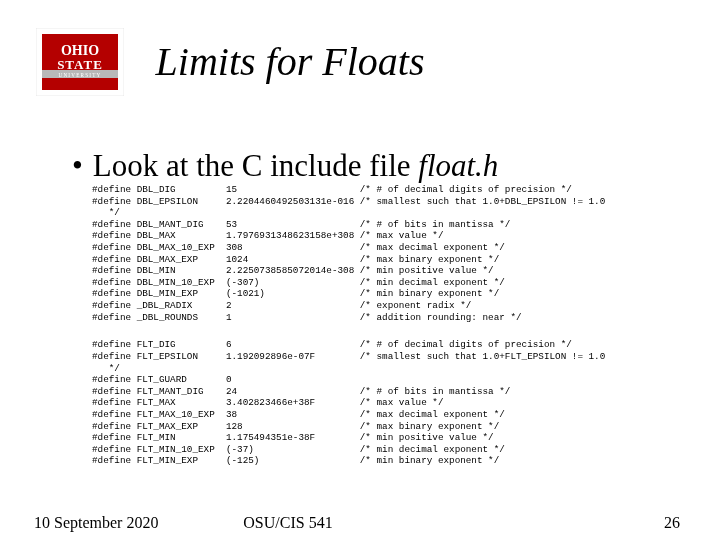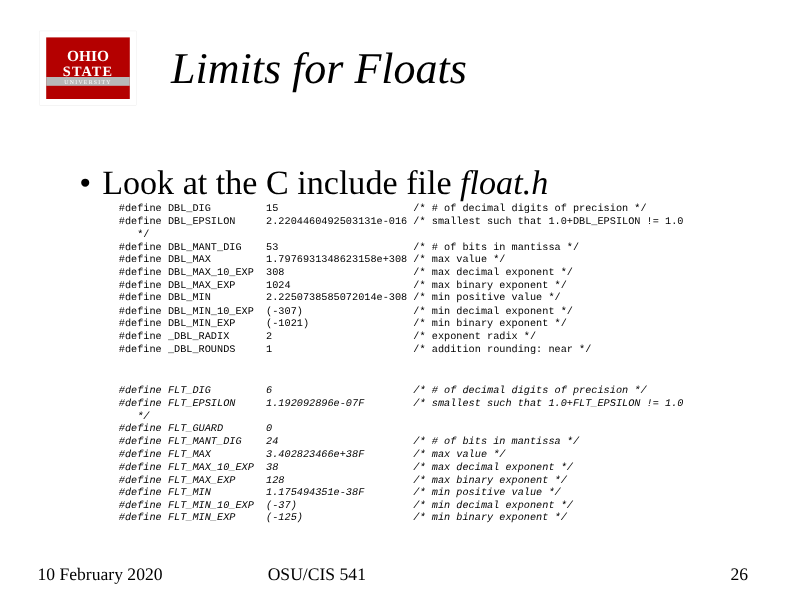--- a/index.html
+++ b/index.html
@@ -42,28 +42,28 @@
     left: 72px;
     font-size: 31px;
   }
   .bullet .dot {
     margin-right: 10px;
   }
   .italic { font-style: italic; }
   .defs {
     position: absolute;
     top: 184px;
-    left: 108px;
+    left: 92px;
     font-family: "Courier New", Courier, monospace;
     font-size: 9.3px;
     line-height: 1.25;
     color: #000;
     white-space: pre;
   }
-  .defs .block2 { margin-top: 26px; font-style: italic; }
+  .defs .block2 { margin-top: 16px; }
   .footer {
     position: absolute;
     bottom: 26px;
     left: 0;
     width: 720px;
     font-size: 16px;
   }
   .footer .date { position: absolute; left: 34px; }
   .footer .center { position: absolute; left: 0; width: 576px; text-align: center; }
   .footer .num { position: absolute; right: 40px; }
@@ -106,18 +106,18 @@
 #define FLT_GUARD       0
 #define FLT_MANT_DIG    24                      /* # of bits in mantissa */
 #define FLT_MAX         3.402823466e+38F        /* max value */
 #define FLT_MAX_10_EXP  38                      /* max decimal exponent */
 #define FLT_MAX_EXP     128                     /* max binary exponent */
 #define FLT_MIN         1.175494351e-38F        /* min positive value */
 #define FLT_MIN_10_EXP  (-37)                   /* min decimal exponent */
 #define FLT_MIN_EXP     (-125)                  /* min binary exponent */</div></div>
 
   <div class="footer">
-    <span class="date">10 February 2020</span>
+    <span class="date">10 September 2020</span>
     <span class="center">OSU/CIS 541</span>
     <span class="num">26</span>
   </div>
 
 </div>
 
 </body></html>

